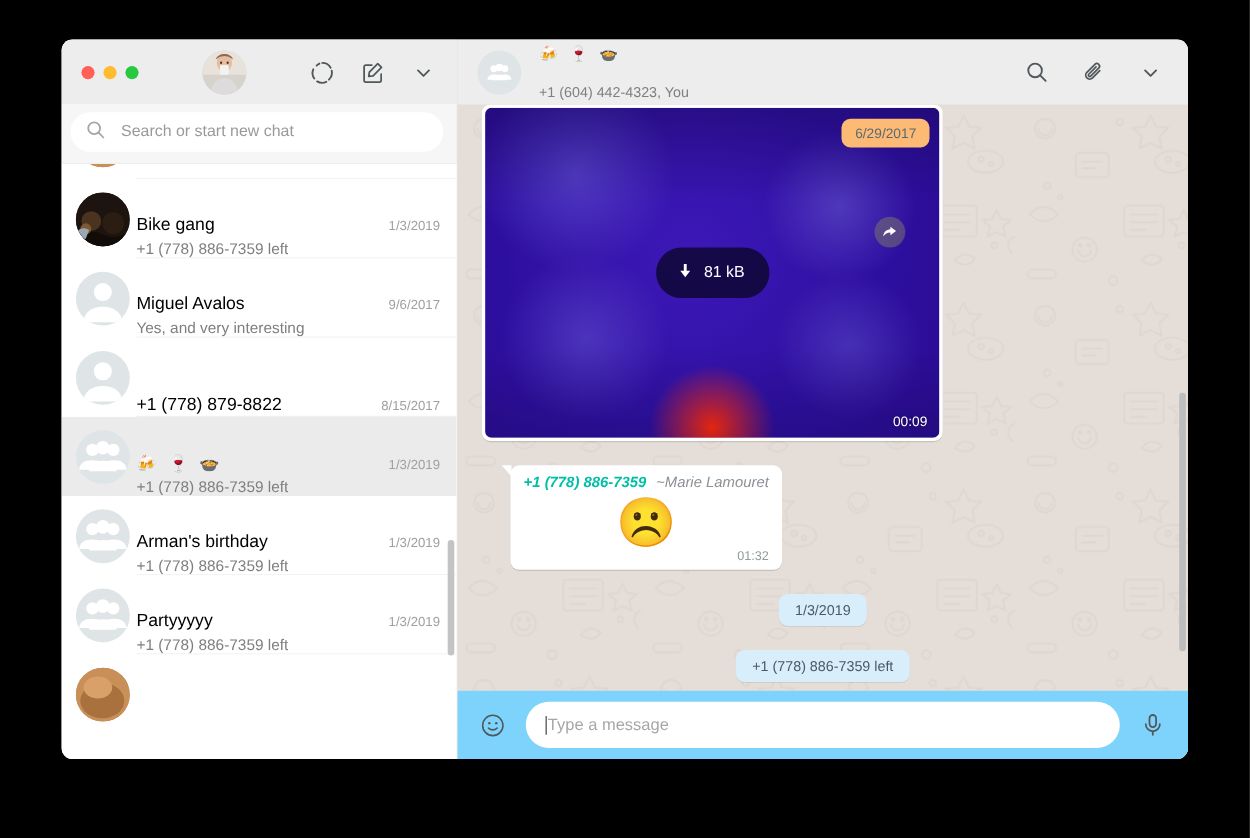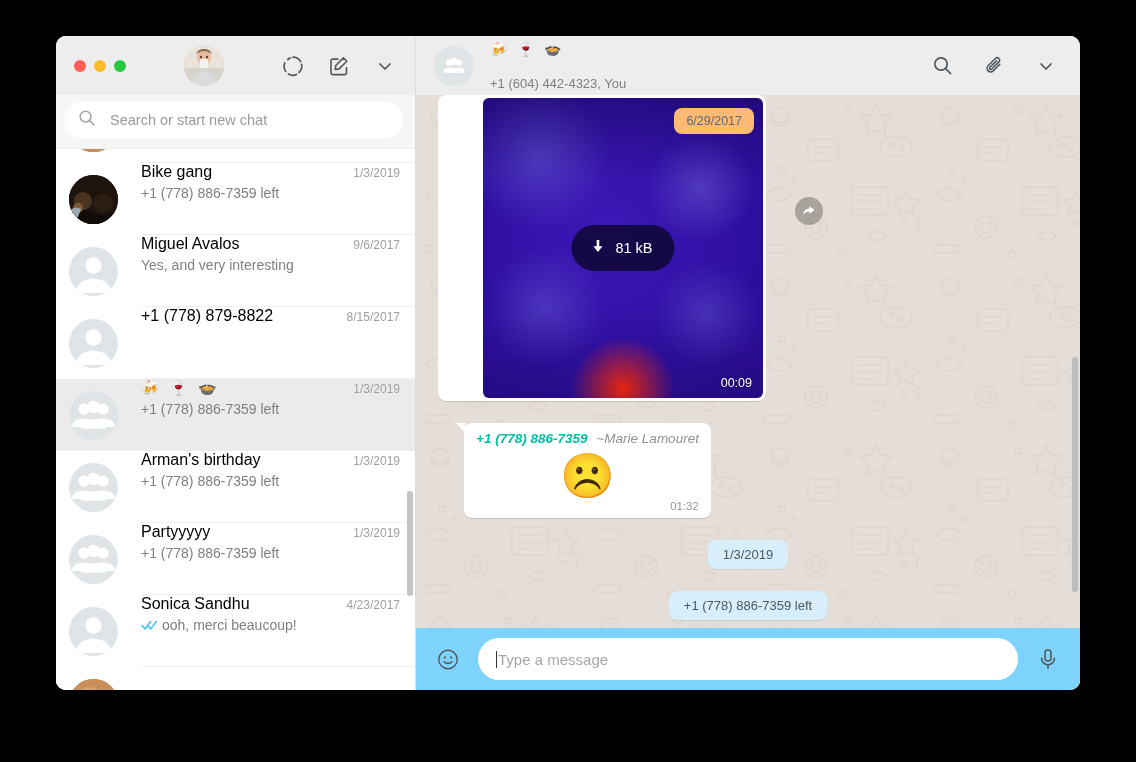--- a/index.html
+++ b/index.html
@@ -88,23 +88,23 @@
   .chat-row.selected { background: #ebebeb; }
   .chat-row .av {
     width: 49px; height: 49px; border-radius: 50%;
     flex: 0 0 49px; overflow: hidden; position: relative;
     background: #dfe5e7;
   }
   .av svg { display: block; }
   .av.photo-dark { background: #241a12; }
   .av.photo-warm { background: #b5814e; }
   .chat-body {
-    flex: 1 1 auto; margin-left: 23px; padding-right: 15px;
+    flex: 1 1 auto; margin-left: 6px; padding-right: 15px;
     border-bottom: 1px solid #f0f0f0; height: 72px;
-    display: flex; flex-direction: column; justify-content: flex-start;
+    display: flex; flex-direction: column; justify-content: flex-end;
     min-width: 0;
   }
   .chat-row.selected .chat-body { border-bottom-color: transparent; }
   .chat-row.no-rule .chat-body { border-bottom-color: transparent; }
   .chat-line1 {
     display: flex; align-items: baseline; gap: 8px;
   }
   .chat-title {
     font-size: 16px; color: #000; white-space: nowrap;
     overflow: hidden; text-overflow: ellipsis; flex: 1 1 auto;
@@ -157,30 +157,29 @@
   }
   .row-left { display: flex; justify-content: flex-start; }
   .row-center { display: flex; justify-content: center; }
 
   .video-bubble {
     background: #fff; border-radius: 8px; padding: 3px;
     box-shadow: 0 1px 0.5px rgba(0,0,0,0.13);
     position: relative; margin-top: 0;
   }
   .video-thumb {
-    width: 280px; height: 300px; border-radius: 6px;
+    width: 413px; height: 300px; border-radius: 6px;
     position: relative; overflow: hidden;
     background:
       radial-gradient(circle at 50% 97%, #ff2a10 0%, rgba(255,42,16,0) 16%),
       radial-gradient(circle at 20% 20%, rgba(150,150,255,0.30) 0%, rgba(120,120,255,0) 22%),
       radial-gradient(circle at 78% 30%, rgba(170,170,255,0.26) 0%, rgba(120,120,255,0) 18%),
       radial-gradient(circle at 22% 70%, rgba(160,160,255,0.24) 0%, rgba(120,120,255,0) 20%),
       radial-gradient(circle at 80% 72%, rgba(160,160,255,0.22) 0%, rgba(120,120,255,0) 17%),
       radial-gradient(circle at 45% 45%, #3d18b8 0%, #2d0fa0 60%, #2a0c92 100%);
-    margin-left: 42px;
   }
   .vid-overlay-top {
     position: absolute; inset: 0;
     background: linear-gradient(180deg, rgba(0,0,0,0.18), rgba(0,0,0,0) 28%, rgba(0,0,0,0) 72%, rgba(0,0,0,0.12));
   }
   .date-chip-float {
     position: absolute; top: 13px; right: 12px;
     background: #fdba74; color: #5a6a73;
     font-size: 12.5px; padding: 6px 12px; border-radius: 8px;
     z-index: 3;
@@ -447,43 +446,20 @@
                 <path d="M12 37.5c0-6.2 5.6-9.6 12.5-9.6S37 31.3 37 37.5z"></path>
               </svg>
             </div>
             <div class="chat-body">
               <div class="chat-line1">
                 <div class="chat-title">Partyyyyy</div>
                 <div class="chat-time">1/3/2019</div>
               </div>
               <div class="chat-line2">
                 <span class="chat-prev">+1 (778) 886-7359 left</span>
-              </div>
-            </div>
-          </div>
-          <div class="chat-row">
-            <div class="av">
-              <svg width="49" height="49" viewBox="0 0 49 49" fill="#fff">
-                <circle cx="24.5" cy="18.5" r="8.2"></circle>
-                <path d="M7 46c0-9.4 7.8-14.2 17.5-14.2S42 36.6 42 46z"></path>
-              </svg>
-            </div>
-            <div class="chat-body">
-              <div class="chat-line1">
-                <div class="chat-title">Sonica Sandhu</div>
-                <div class="chat-time">4/23/2017</div>
-              </div>
-              <div class="chat-line2">
-                <span class="ticks">
-                  <svg width="17" height="12" viewBox="0 0 17 12" fill="none" stroke="#4fc3f7" stroke-width="1.7" stroke-linecap="round" stroke-linejoin="round">
-                    <path d="M1 6.6 L4.2 9.8 L9.6 2.6"></path>
-                    <path d="M6.6 6.6 L9.8 9.8 L15.2 2.6"></path>
-                  </svg>
-                </span>
-                <span class="chat-prev">ooh, merci beaucoup!</span>
               </div>
             </div>
           </div>
           <div class="chat-row no-rule">
             <div class="av photo-warm">
               <svg width="49" height="49" viewBox="0 0 49 49">
                 <rect width="49" height="49" fill="#c98f58"></rect>
                 <ellipse cx="24" cy="30" rx="20" ry="16" fill="#a9713d"></ellipse>
                 <ellipse cx="20" cy="18" rx="13" ry="10" fill="#d9a06a"></ellipse>
               </svg>

